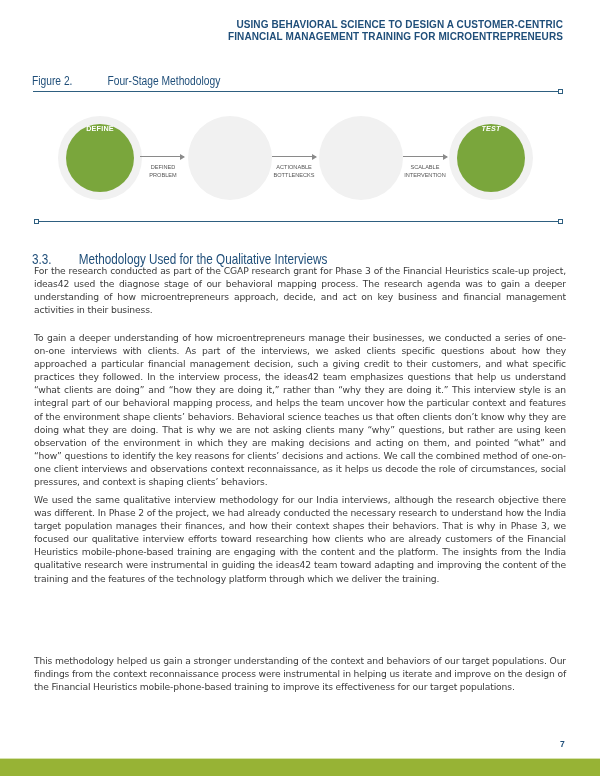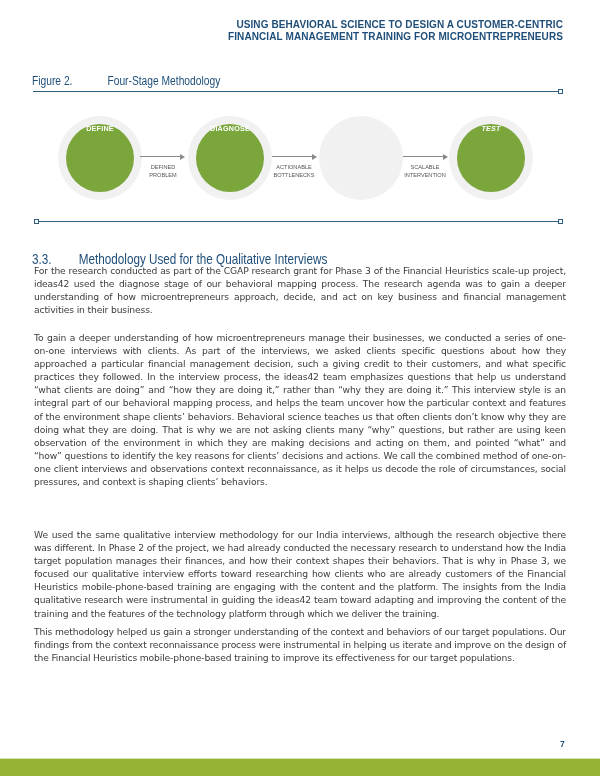--- a/index.html
+++ b/index.html
@@ -57,22 +57,22 @@
     }
     .section-heading .num { display: inline-block; width: 60px; }
 
     .body-text {
       position: absolute; left: 34px; width: 532px;
       font-family: "DejaVu Sans", sans-serif; font-size: 9.2px; line-height: 13.1px;
       color: #3c3c3c; text-align: justify; letter-spacing: -0.15px;
     }
     .p1 { top: 264px; }
     .p2 { top: 331px; }
-    .p3 { top: 528px; }
-    .p4 { top: 625px; }
+    .p3 { top: 493px; }
+    .p4 { top: 654px; }
 
     .page-number {
       position: absolute; left: 560px; top: 739px; font-family: "Liberation Sans", sans-serif;
       font-size: 8.5px; color: #1f4e79; font-weight: bold;
     }
 
     .footer-band {
       position: absolute; left: 0; top: 758px; width: 600px; height: 18px;
       background: #97b335; border-top: 1px solid #d6e2ad;
     }
@@ -98,23 +98,20 @@
       <span>DEFINE</span>
     </div>
 
   <div class="arrow" style="left:110px;"></div>
   <div class="arrow-label" style="left:98px;">
     <div>DEFINED</div>
     <div>PROBLEM</div>
   </div>
 
   <div class="stage-halo" style="left:158px;"></div>
-  <div class="stage" style="left:166px;">
-      <span>DIAGNOSE</span>
-    </div>
 
   <div class="arrow" style="left:242px;"></div>
   <div class="arrow-label" style="left:229px;">
     <div>ACTIONABLE</div>
     <div>BOTTLENECKS</div>
   </div>
 
   <div class="stage-halo" style="left:289px;"></div>
 
   <div class="arrow" style="left:373px;"></div>

